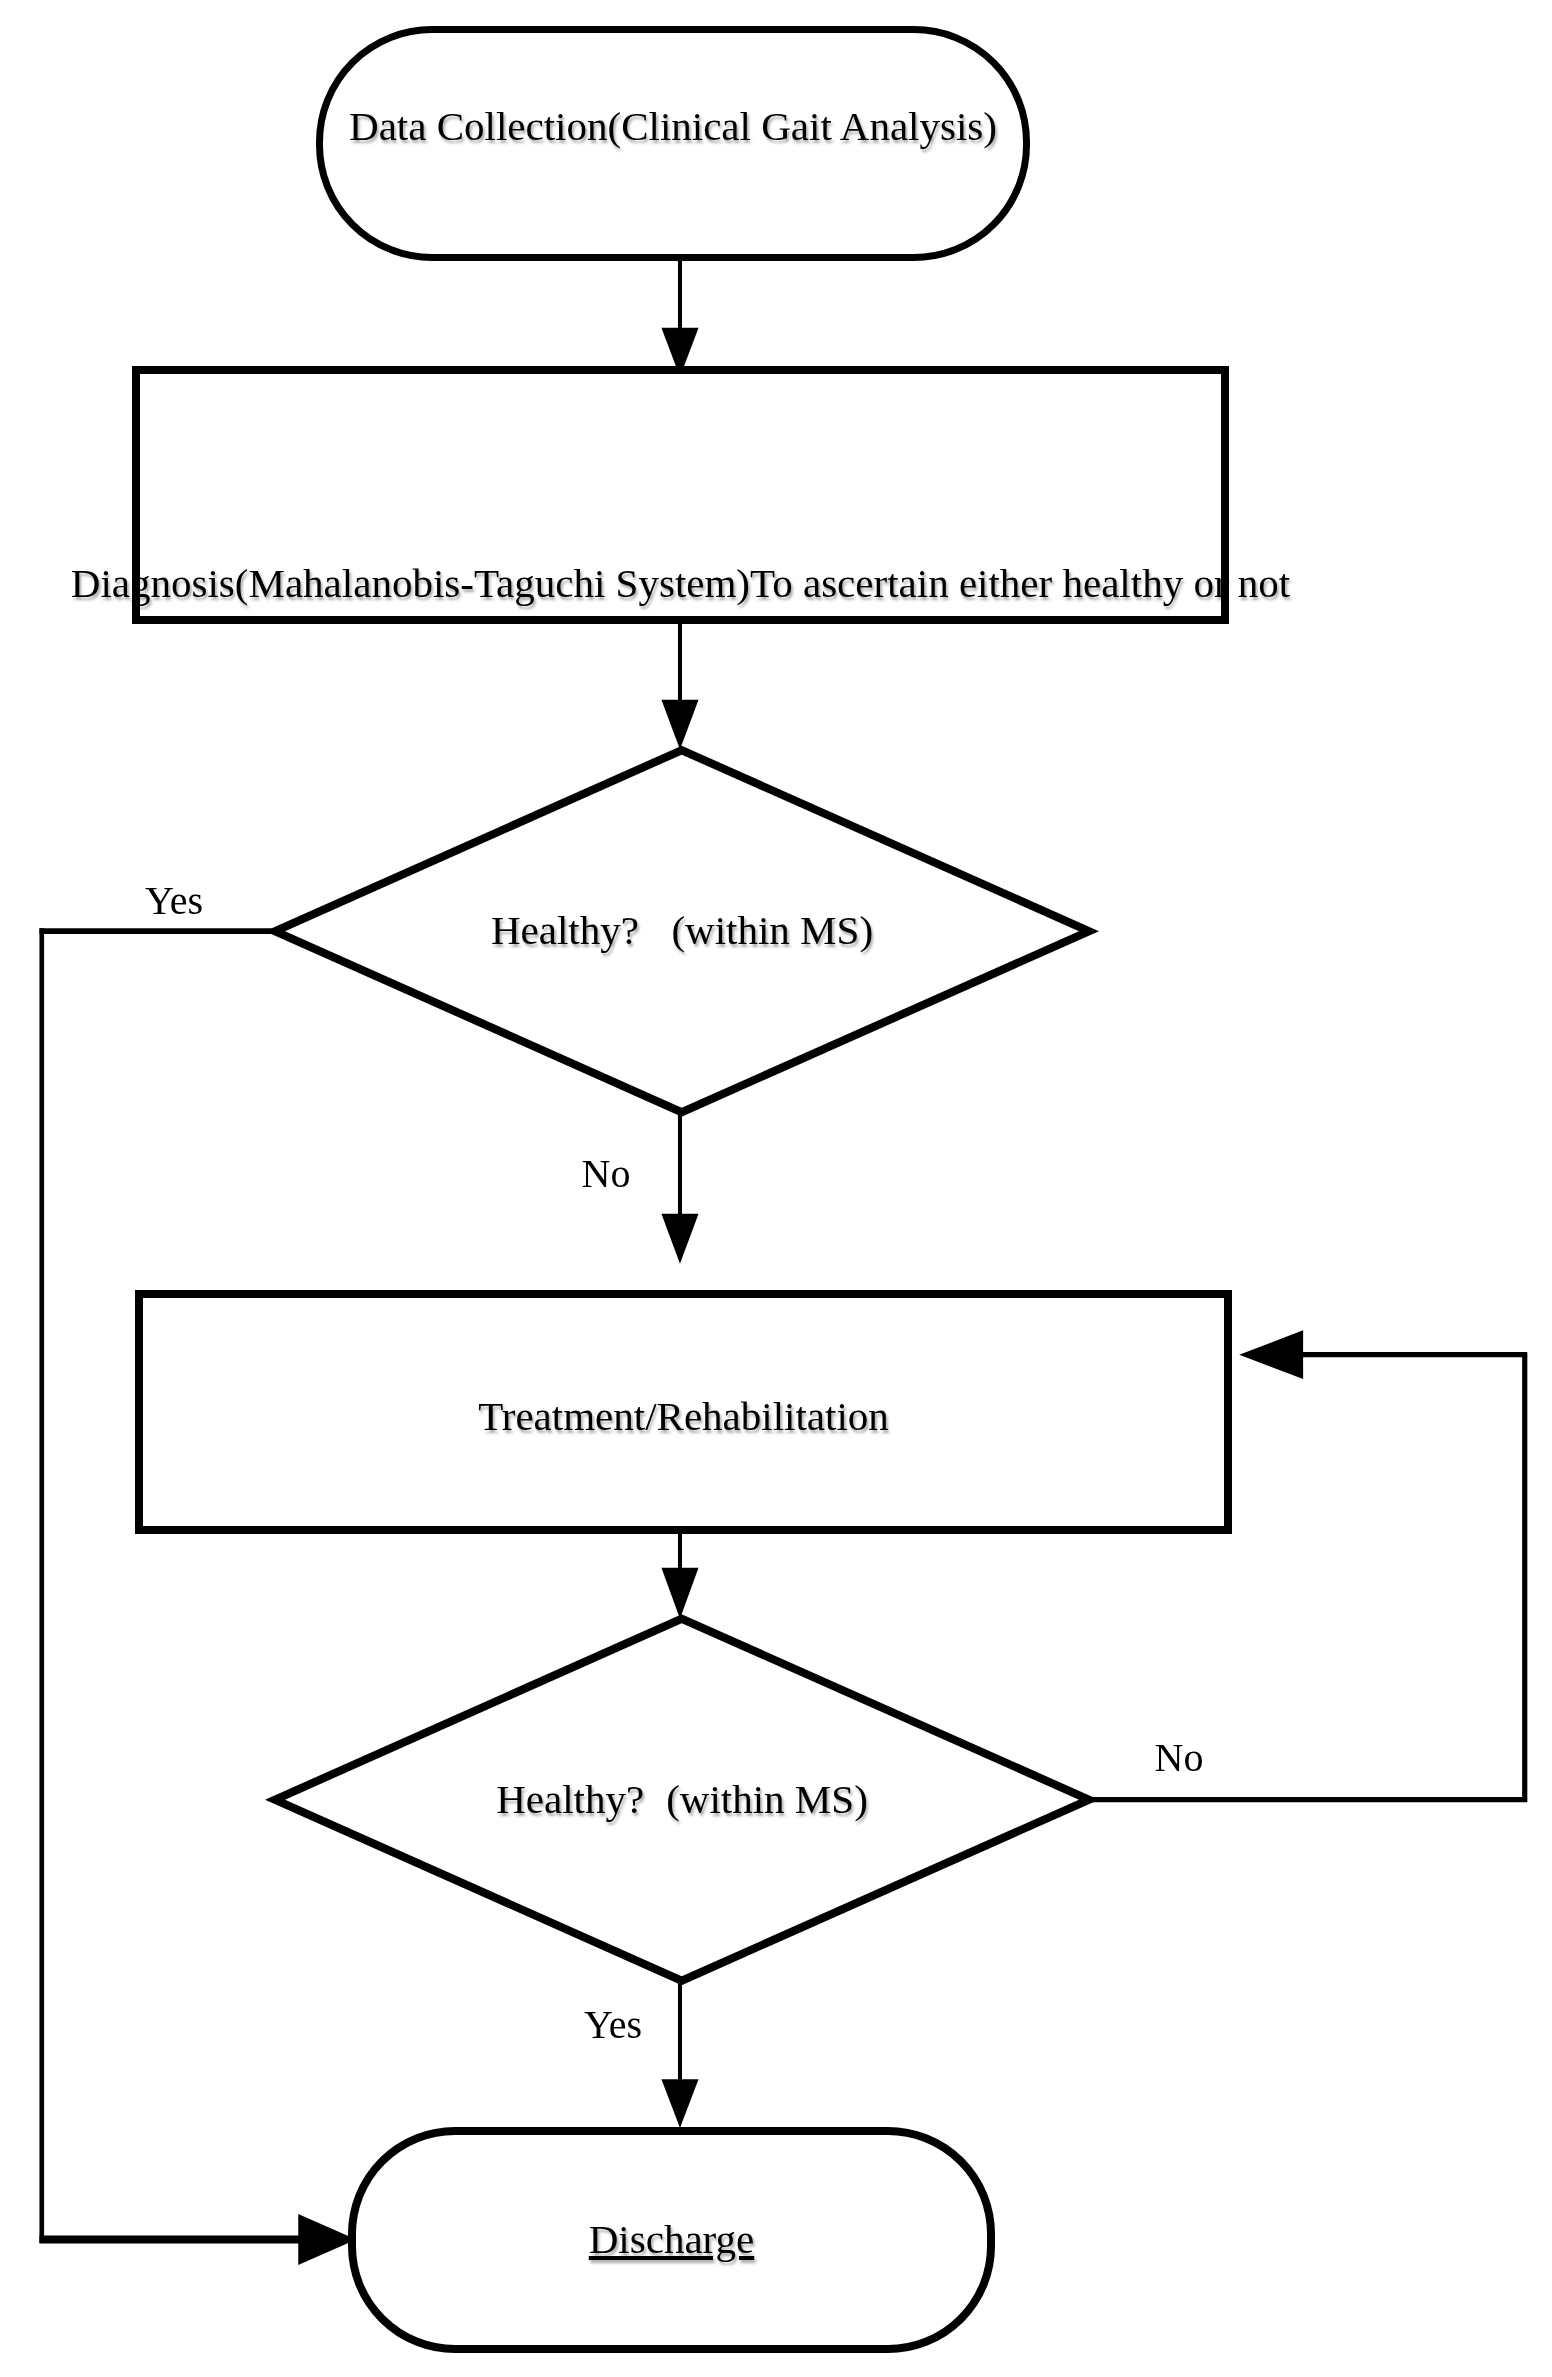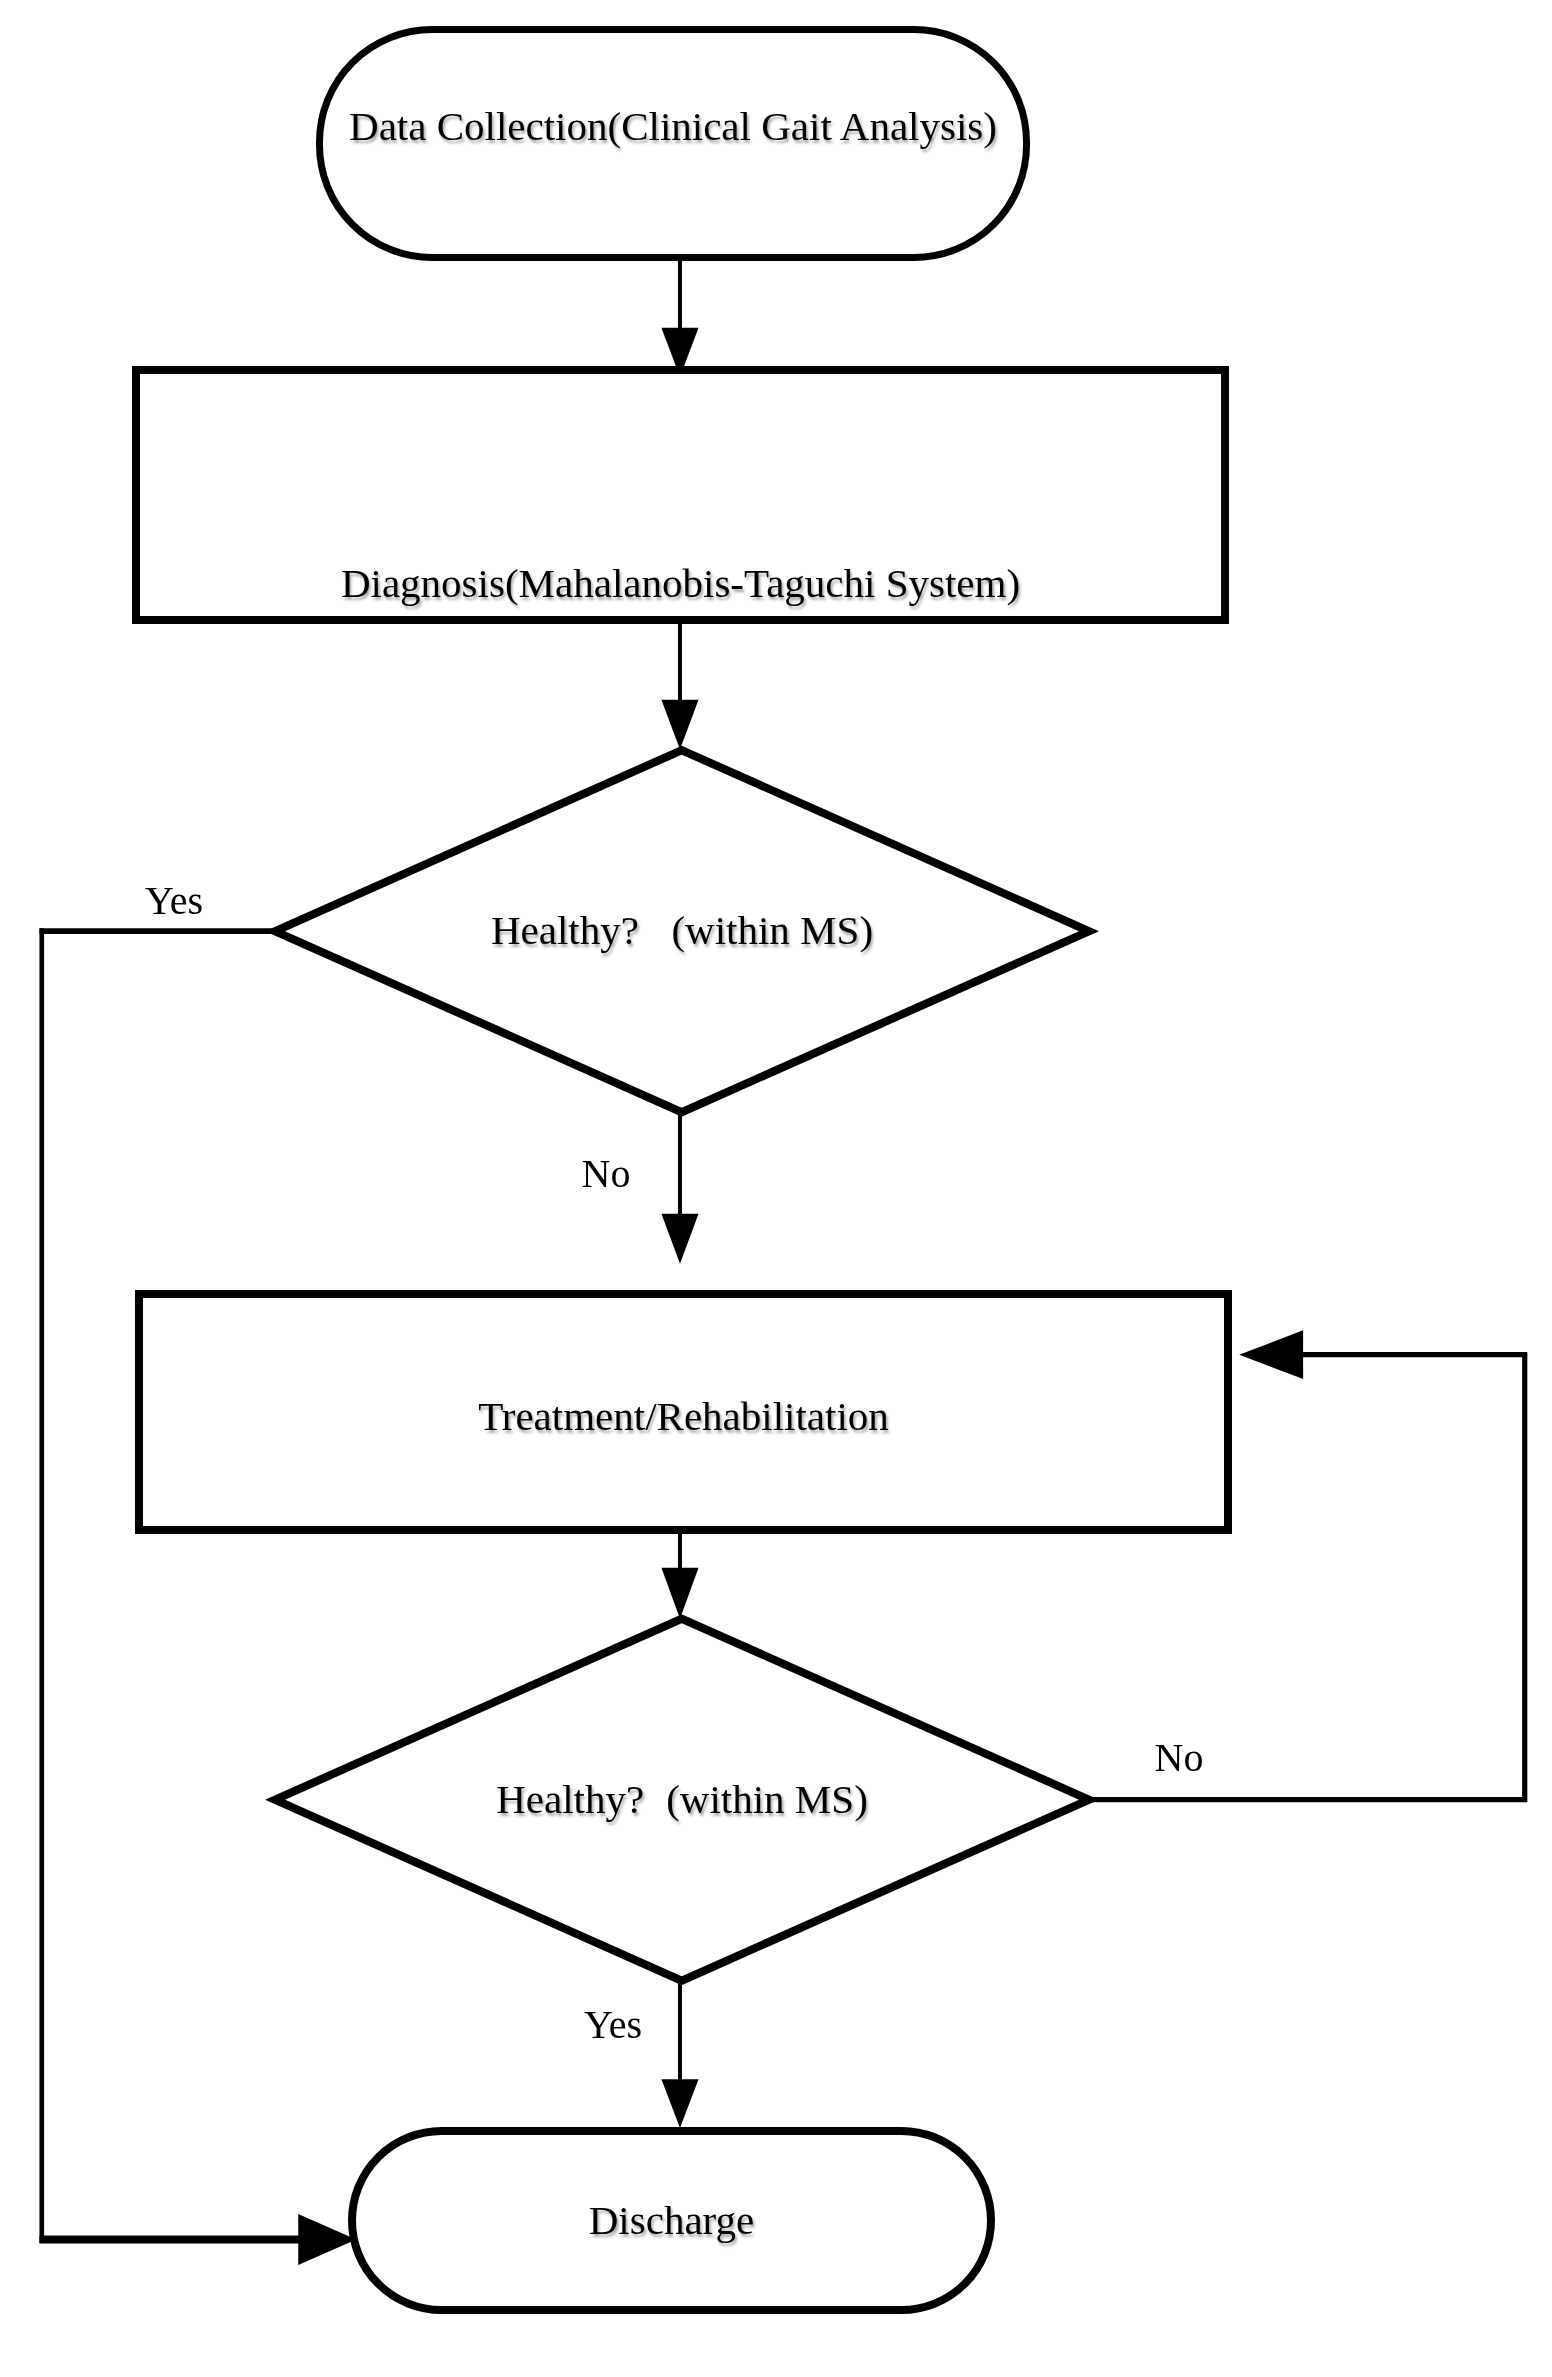--- a/index.html
+++ b/index.html
@@ -77,22 +77,23 @@
   }
   #diagnosis-node {
     left: 132px; top: 366px; width: 1097px; height: 258px; align-items: flex-end;
   }
   #treatment-node {
     left: 135px; top: 1262px; width: 1097px; height: 244px;
     padding-top: 8.1px;
     margin-top: 28px;
   }
   #discharge-node {
-    left: 348px; top: 2127px; width: 647px; height: 187px;
+    left: 348px; top: 2127px; width: 647px; height: 226px;
     border-radius: 107px;
+    text-decoration: underline;
   }
   #decision1-label {
     left: 392px; top: 844px; width: 580px; height: 174px;
     gap: 32.5px;
   }
   #decision2-label {
     left: 392px; top: 1713px; width: 580px; height: 174px;
     gap: 22px;
   }
   #label-yes-1 { left: 87px;  top: 868px; }
@@ -137,20 +138,21 @@
   </svg>
 
   <div class="node terminator" id="start-node">
     <div class="node-text">Data Collection</div>
     <div class="node-text">(Clinical Gait Analysis)</div>
   </div>
 
   <div class="node spaced" id="diagnosis-node">
     <div class="node-text">Diagnosis</div>
     <div class="node-text">(Mahalanobis-Taguchi System)</div>
+    <div class="node-text">To ascertain either healthy or not</div>
   </div>
 
   <div class="diamond-label" id="decision1-label">
     <div class="diamond-text-line">Healthy?</div>
     <div class="diamond-text-line">(within MS)</div>
   </div>
 
   <div class="node spaced" id="treatment-node">
     <div class="node-text">Treatment/Rehabilitation</div>
   </div>

